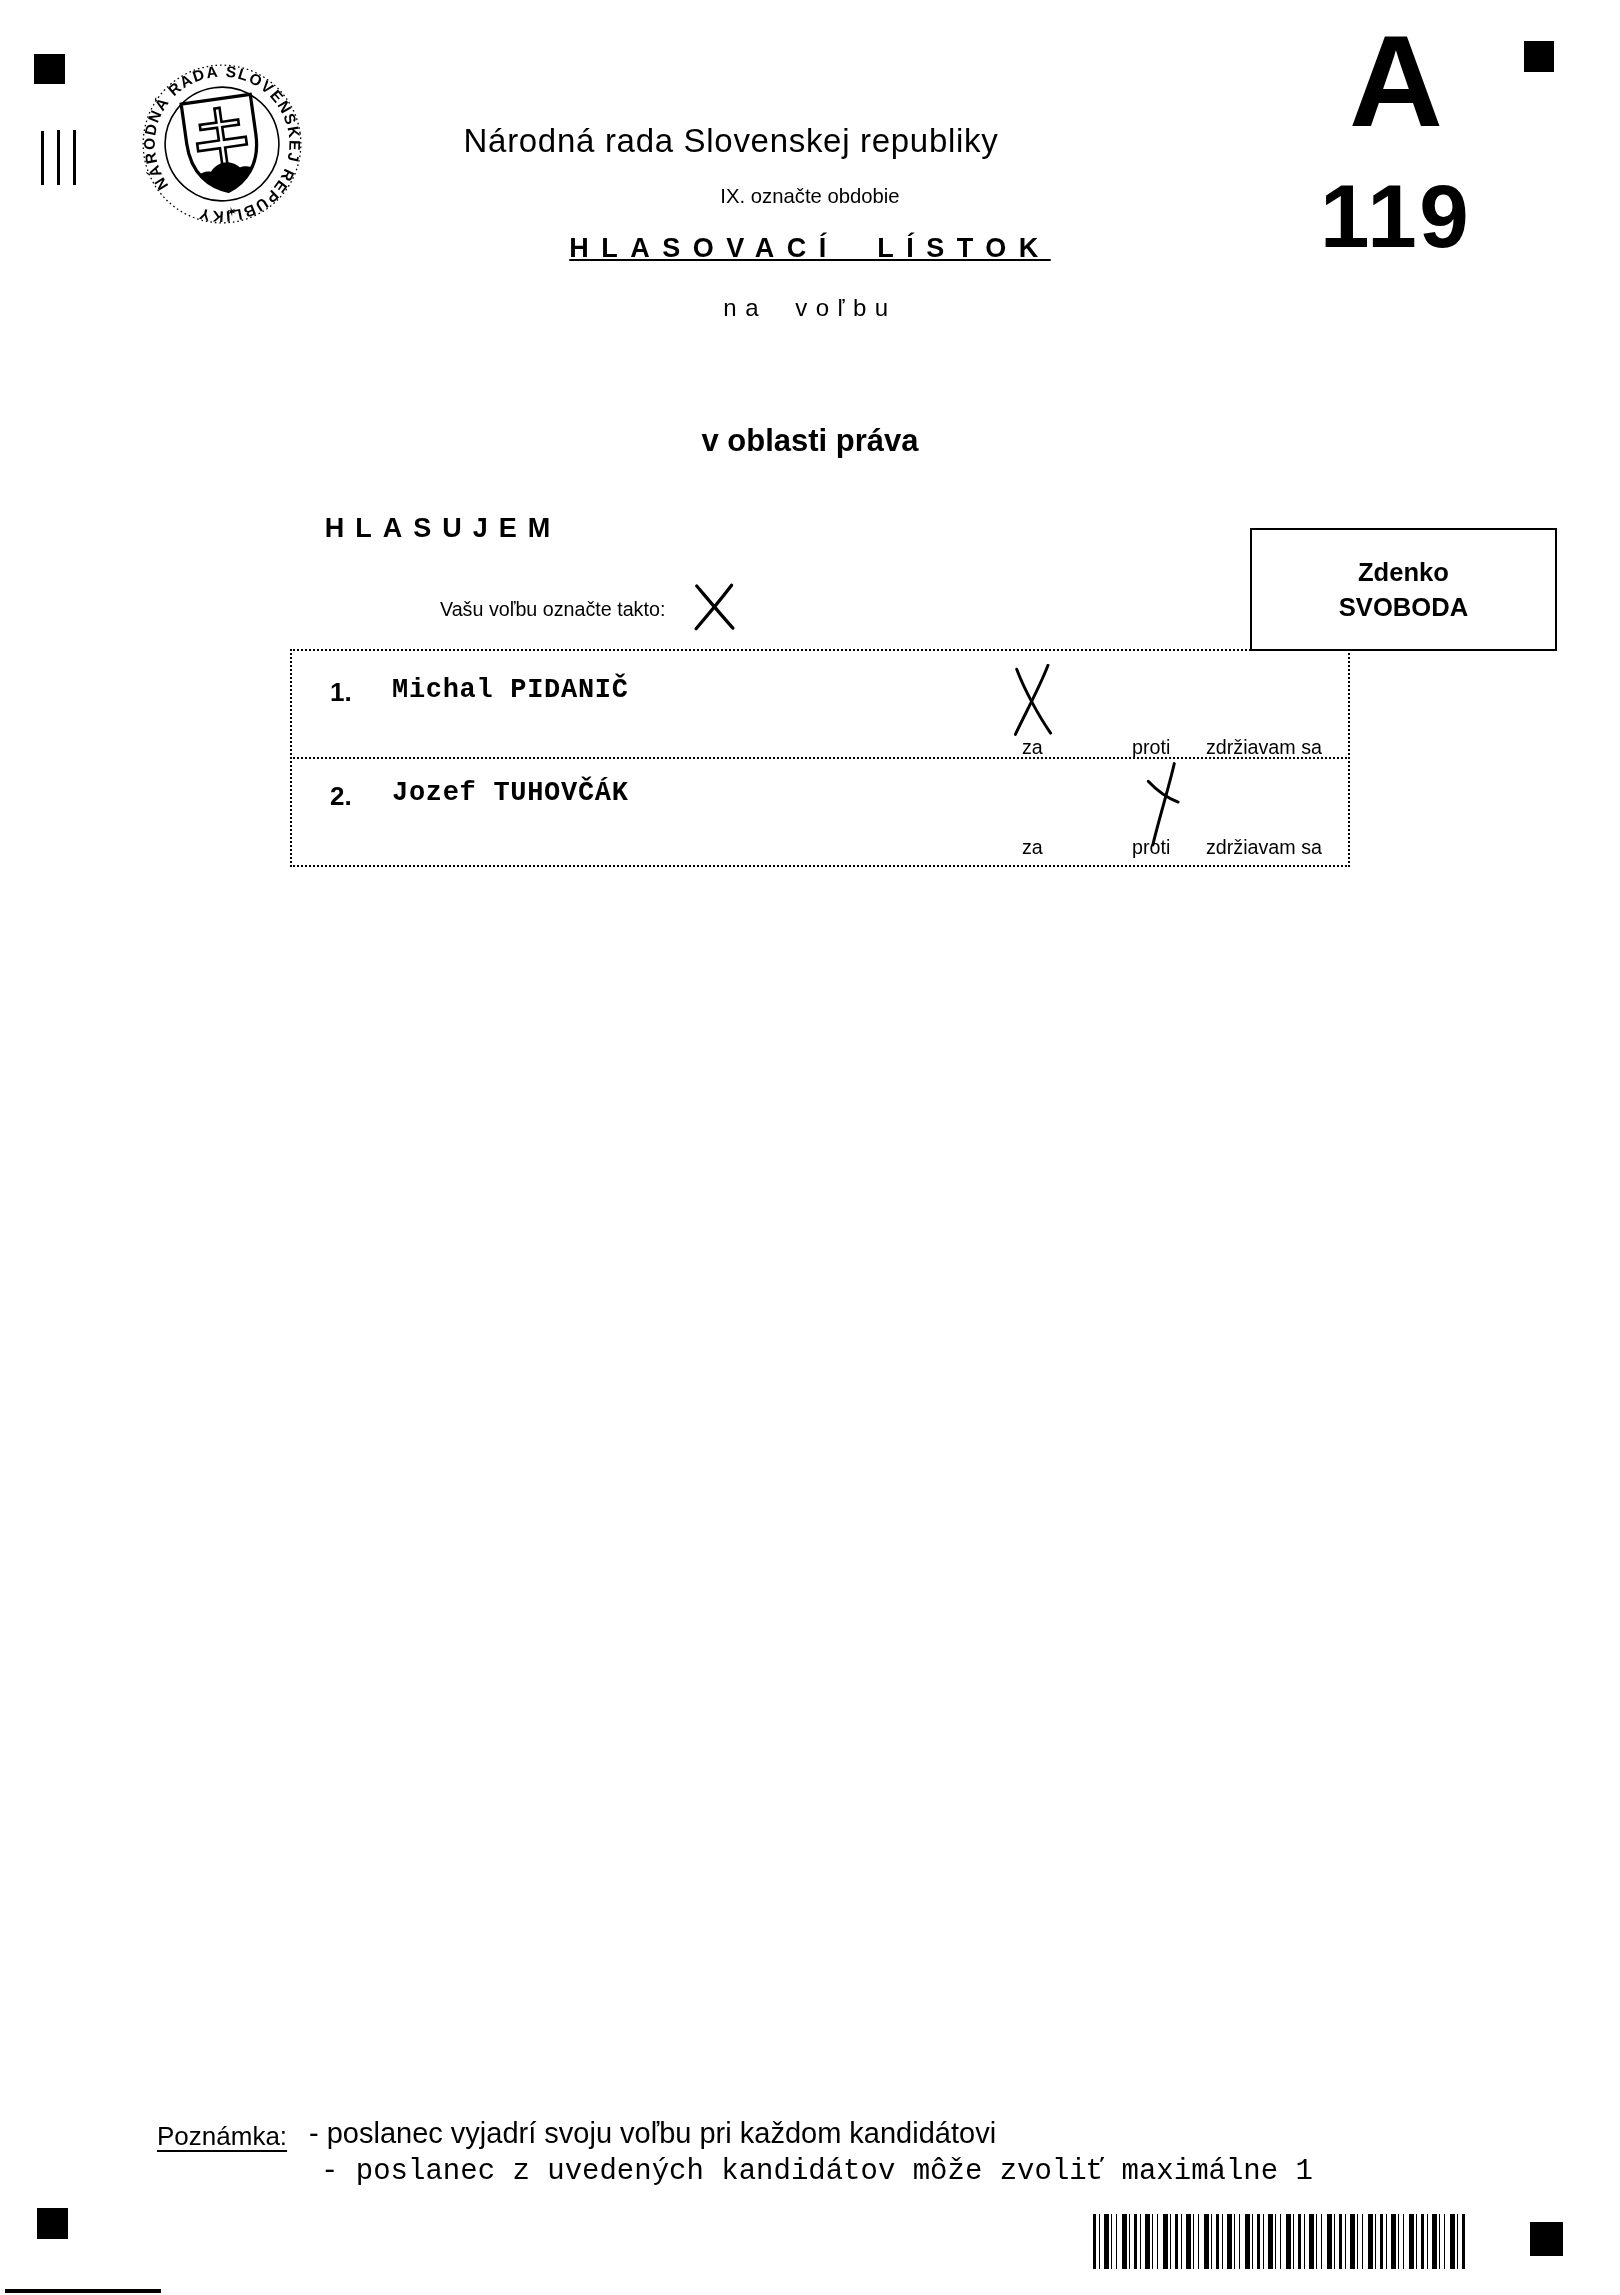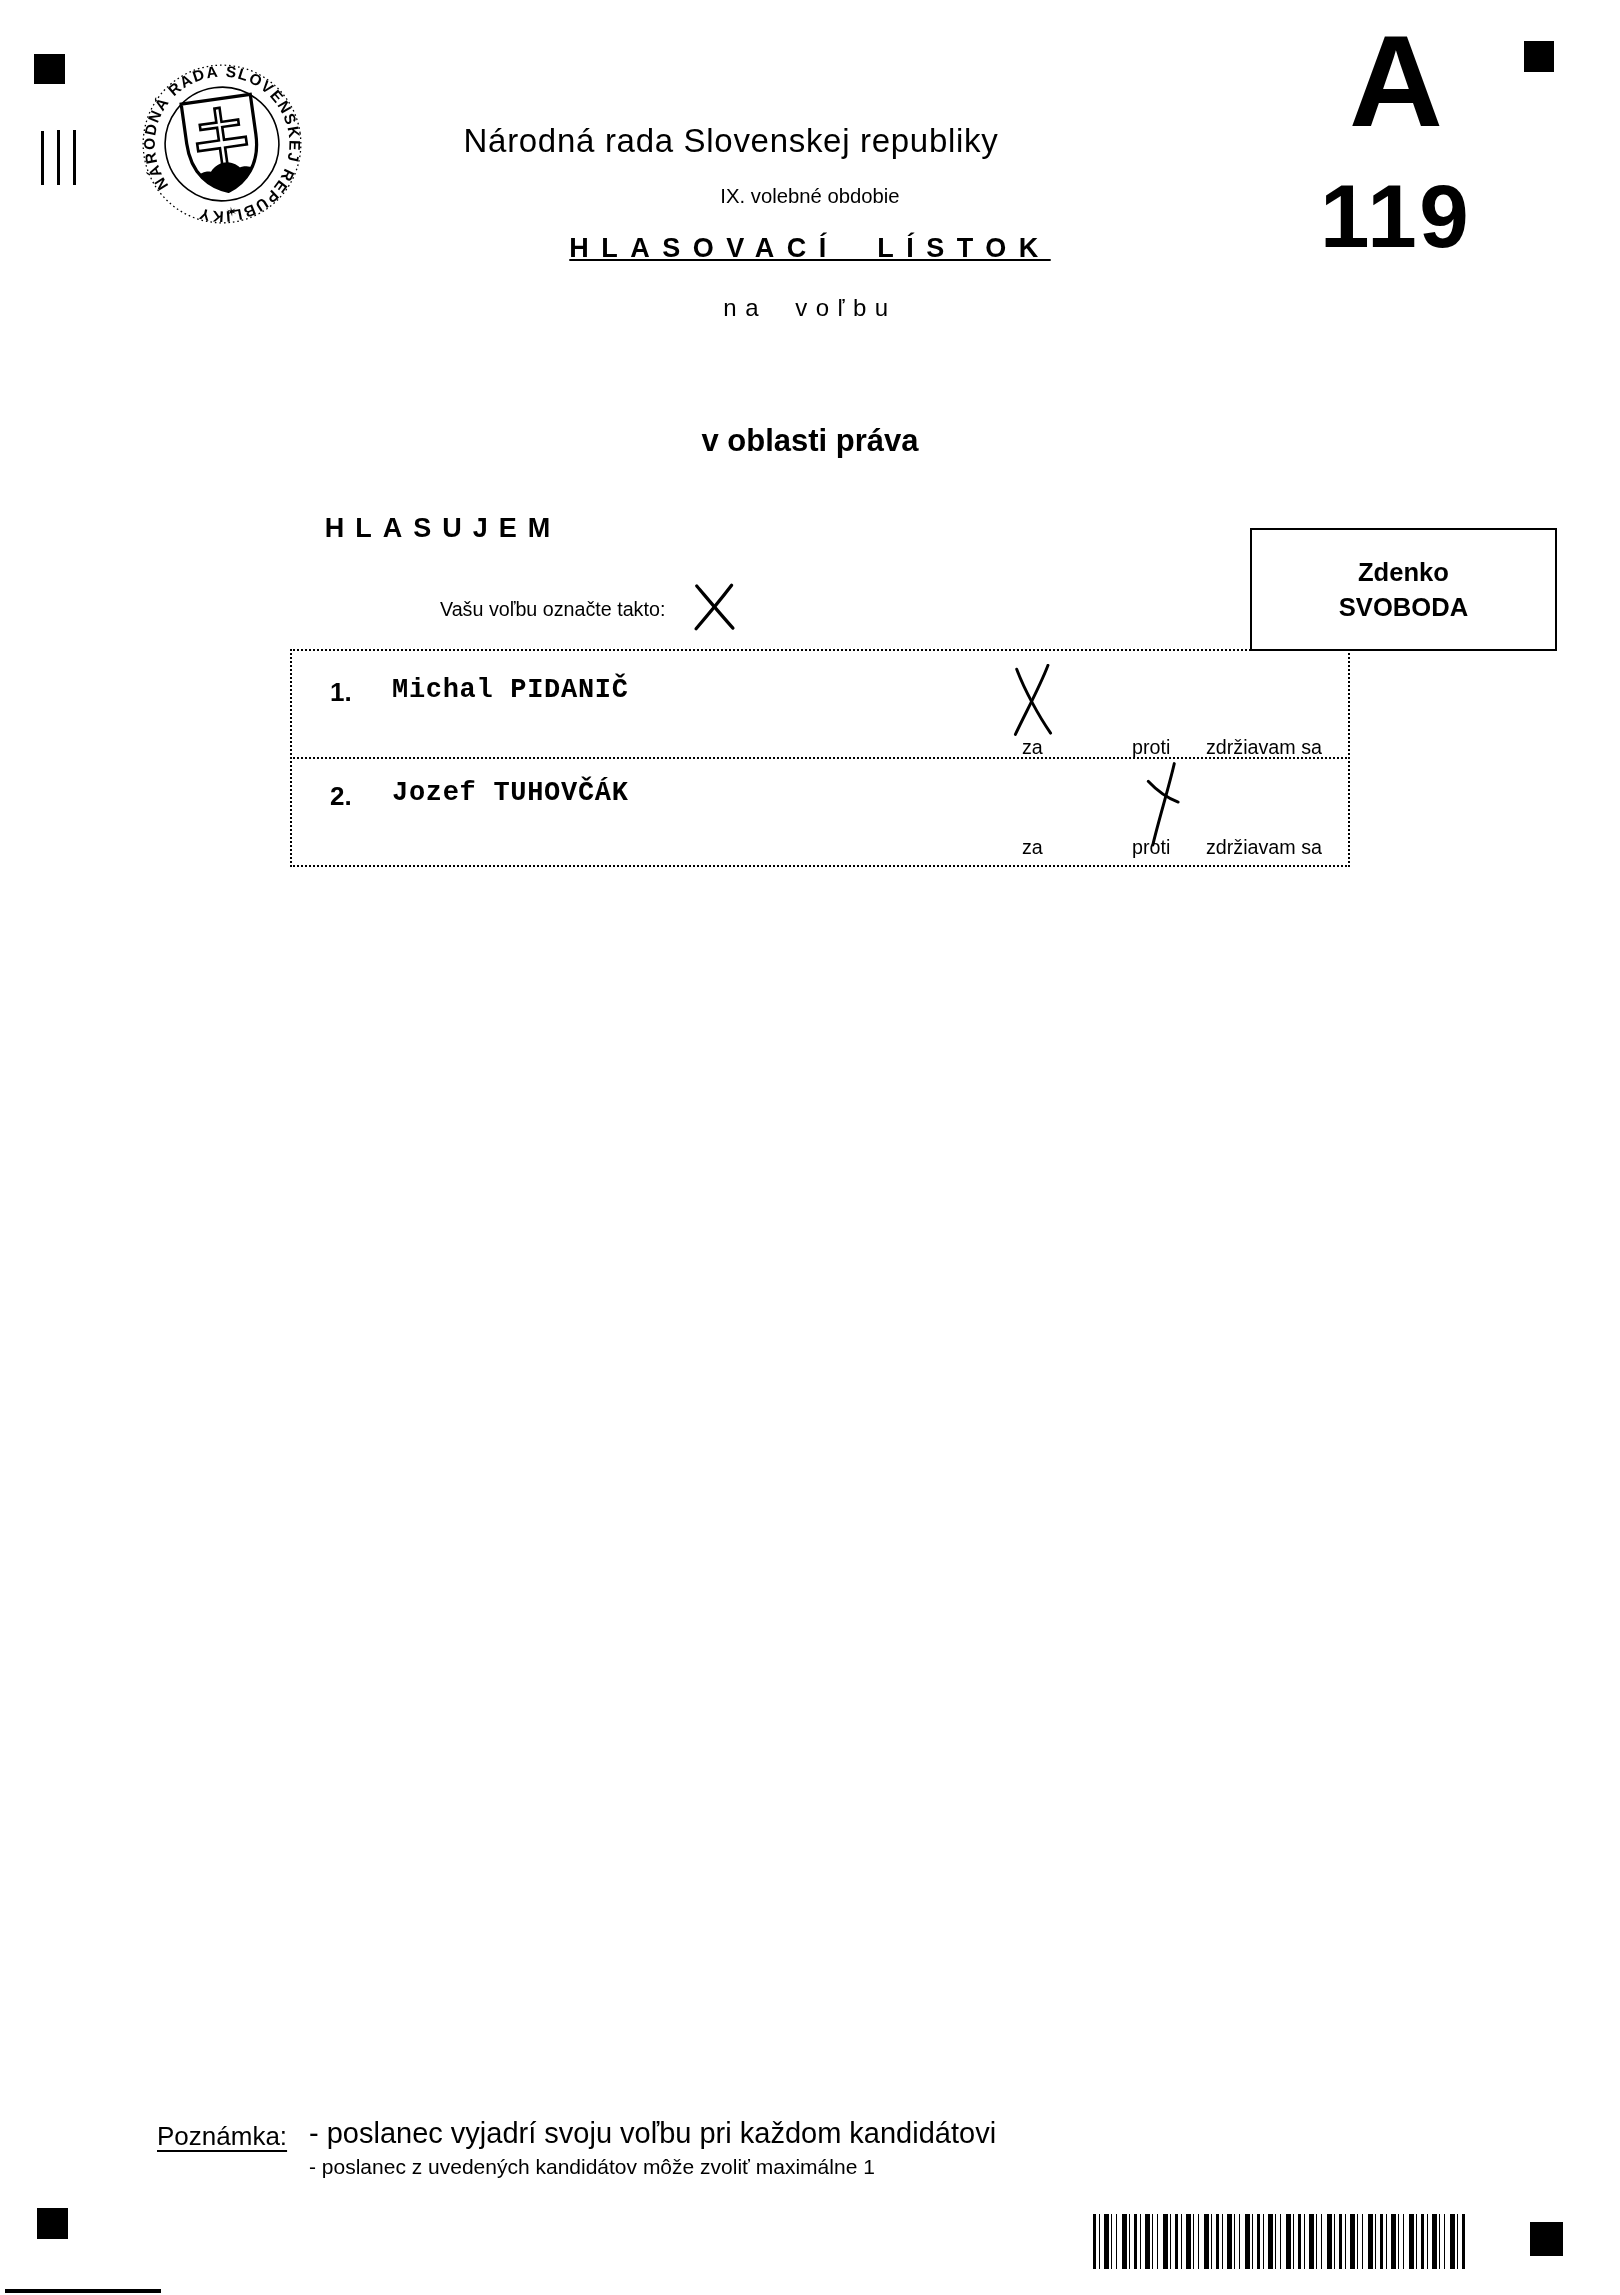--- a/index.html
+++ b/index.html
@@ -29,21 +29,21 @@
   
   .ctable{top:649px;left:290px;width:1056px;height:214px;border:2px dotted #000;}
   .divider{top:106px;left:-2px;width:1060px;border-top:2px dotted #000;height:0;}
   .cnum{font-size:26px;font-weight:bold;}
   .cname{font-size:27px;font-weight:bold;letter-spacing:0.7px;font-family:Liberation Mono, monospace;}
   .opt{font-size:19.7px;}
   .xmark svg{display:block;}
   
   .notelabel{top:2121px;left:157px;font-size:26px;text-decoration:underline;text-decoration-thickness:2px;text-underline-offset:4.6px;}
   .noteline1{top:2117px;left:309px;font-size:29px;}
-  .noteline2{top:2155px;left:309px;font-size:21px;}
+  .noteline2{top:2155px;left:321px;font-size:29px;font-family:Liberation Mono, monospace;}
   
   .barcode{top:2214px;left:1093px;width:374px;height:55px;
     background:repeating-linear-gradient(90deg,
       #000 0 3.3px,#fff 3.3px 5.9px,#000 5.9px 7.2px,#fff 7.2px 11px,
       #000 11px 15.7px,#fff 15.7px 17.7px,#000 17.7px 19px,#fff 19px 23px,
       #000 23px 24px,#fff 24px 29px,#000 29px 34px,#fff 34px 36px,
       #000 36px 37px,#fff 37px 41px);}
   .smear{top:2289px;left:5.2px;width:156px;height:3.9px;background:#000;}
   .regline{width:2.6px;background:#000;}
 </style>
@@ -84,21 +84,21 @@
       </g>
       <path d="M76,60 H184 V122 C184,170 158,194 130,204 C102,194 76,170 76,122 Z" fill="none" stroke="#000" stroke-width="5"></path>
     </svg>
   </div>
 
   <div class="abs letterA">A</div>
   <div class="abs sq" style="top:41px;left:1524px;width:30px;height:31px;"></div>
   <div class="abs num119">119</div>
 
   <div class="abs ctr institution">Národná rada Slovenskej republiky</div>
-  <div class="abs ctr term">IX. volebné obdobie</div>
+  <div class="abs ctr term">IX. označte obdobie</div>
   <div class="abs ctr title">HLASOVACÍ LÍSTOK</div>
   <div class="abs ctr subtitle">na voľbu</div>
   <div class="abs ctr field">v oblasti práva</div>
   <div class="abs ctr hlasujem">HLASUJEM</div>
 
   <div class="abs voterbox">
     <span>Zdenko</span>
     <span>SVOBODA</span>
   </div>
 

